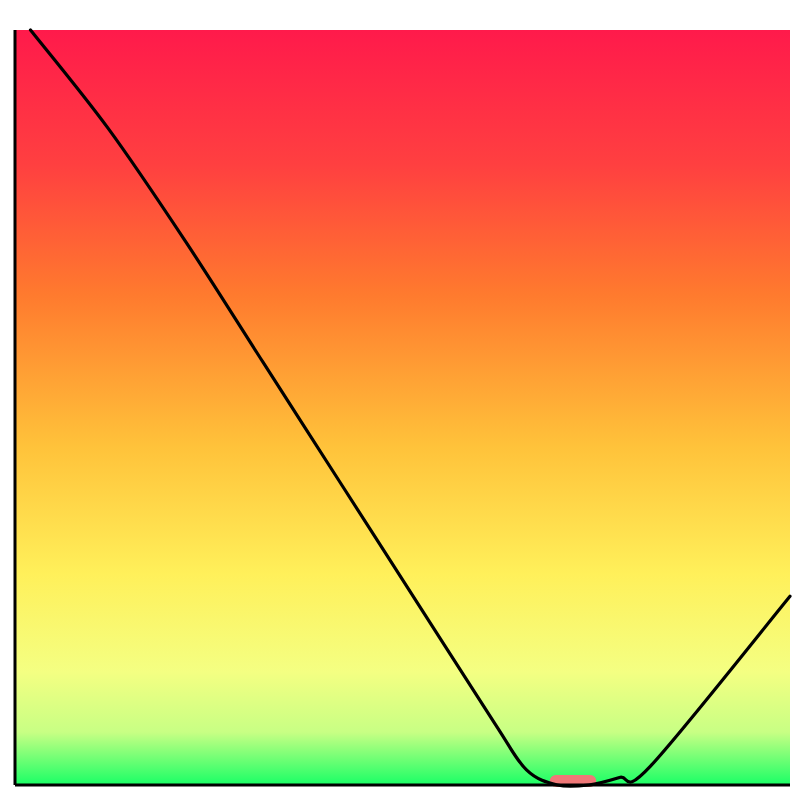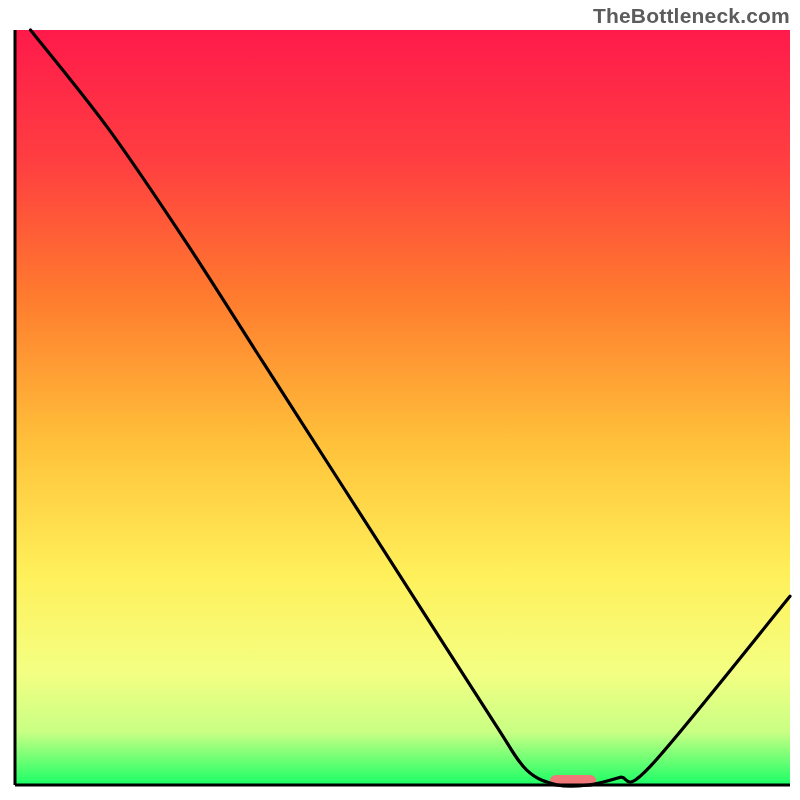--- a/index.html
+++ b/index.html
@@ -30,21 +30,20 @@
     position: absolute;
     left: 0;
     top: 0;
   }
 </style>
 </head>
 <body>
 
 <div class="chart-container">
 
-  <div class="watermark">TheBottleneck.com</div>
 
   <svg class="plot" width="800" height="800" viewBox="0 0 800 800">
     <defs>
       <linearGradient id="bg-grad" x1="0" y1="0" x2="0" y2="1">
 
       <stop offset="0%" stop-color="#ff1a4b"></stop>
           <stop offset="18%" stop-color="#ff4040"></stop>
           <stop offset="35%" stop-color="#ff7a2e"></stop>
           <stop offset="55%" stop-color="#ffc23a"></stop>
           <stop offset="72%" stop-color="#fff05a"></stop>

